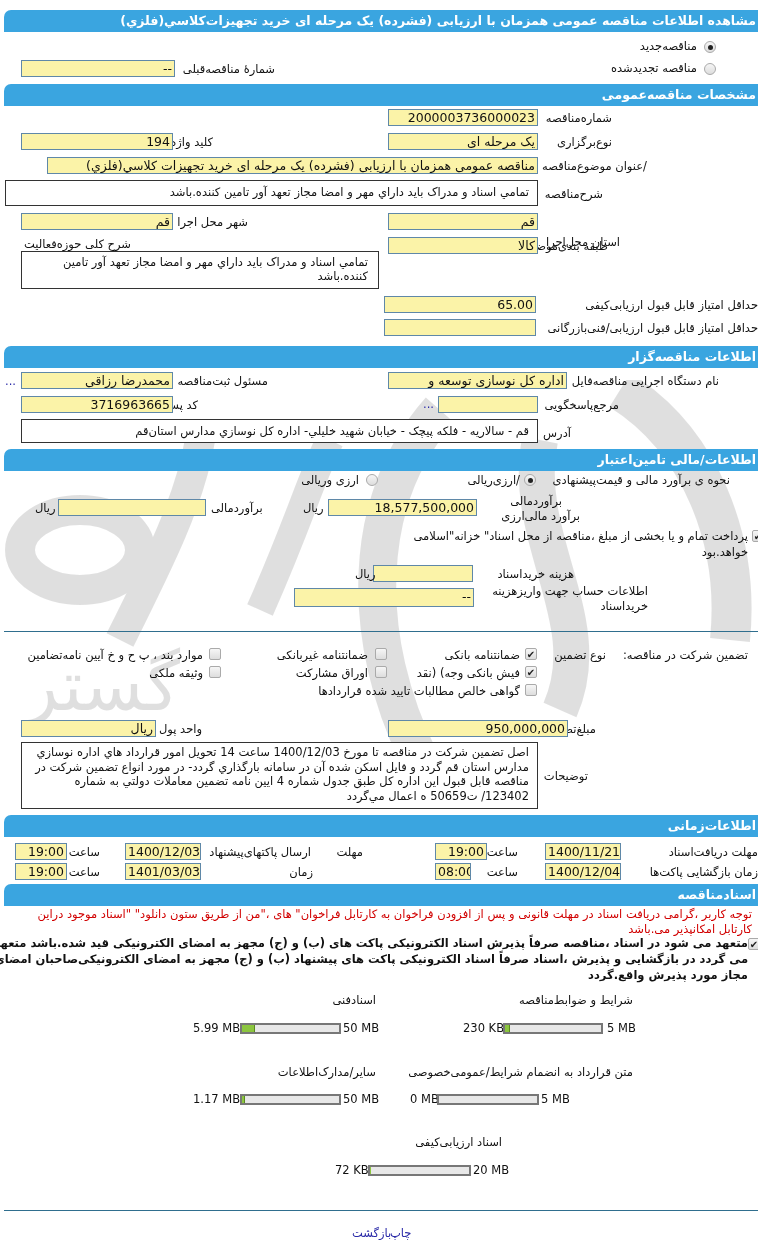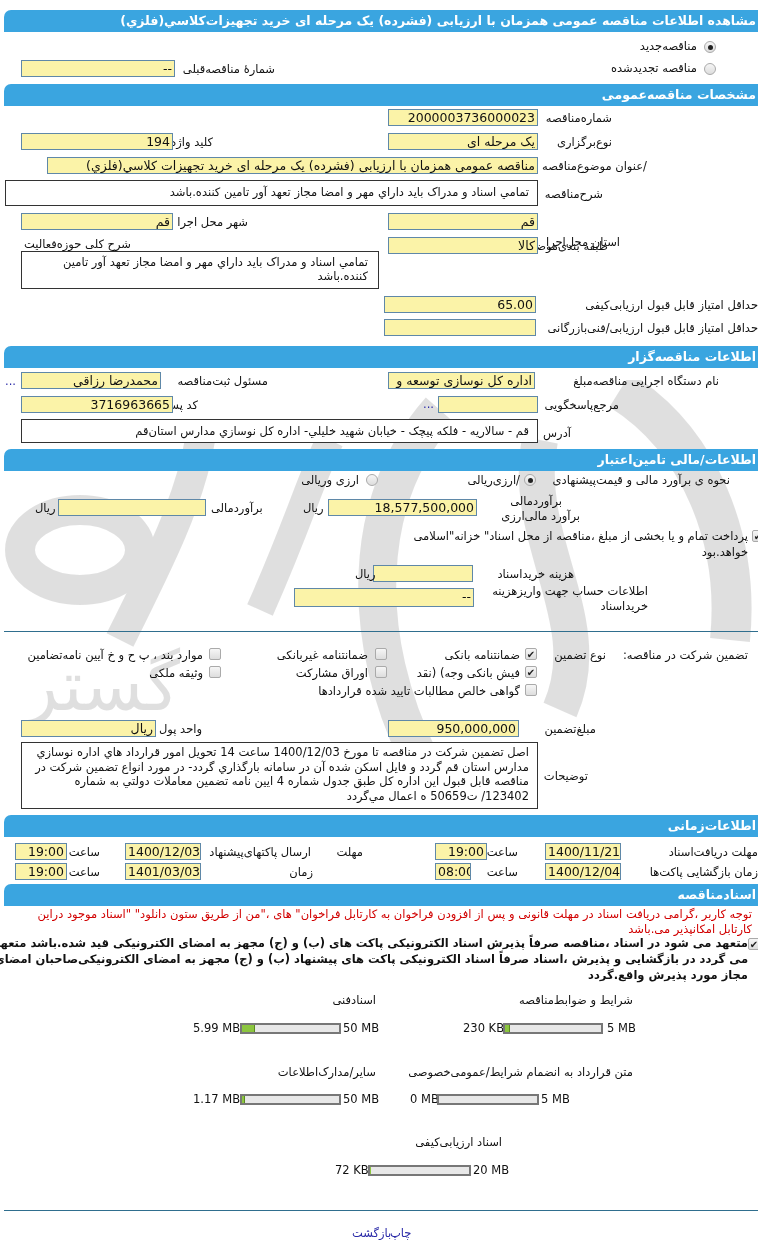--- a/index.html
+++ b/index.html
@@ -68,24 +68,24 @@
 <div class="lbl" style="right:627px;top:236px;">شرح کلی حوزه‌فعالیت</div>
 <div class="box" style="left:21px;top:251px;width:358px;height:38px;padding:3px 10px;">تمامي اسناد و مدراک بايد داراي مهر و امضا مجاز تعهد آور تامين کننده.باشد</div>
 
 <div class="lbl" style="right:0px;top:297px;">حداقل امتياز قابل قبول ارزيابی‌کيفی</div>
 <div class="inp ltr" style="left:384px;top:296px;width:152px;">65.00</div>
 <div class="lbl" style="right:0px;top:320px;">حداقل امتياز قابل قبول ارزيابی/فنی‌بازرگانی</div>
 <div class="inp" style="left:384px;top:319px;width:152px;"></div>
 
 <div class="bar" style="top:346px;">اطلاعات مناقصه‌گزار</div>
 
-<div class="lbl" style="right:39px;top:373px;">نام دستگاه اجرایی مناقصه‌مبلغ</div>
-<div class="inp" style="left:388px;top:372px;width:147px;">اداره کل نوسازی   توسعه و</div>
+<div class="lbl" style="right:39px;top:373px;">نام دستگاه اجرایی مناقصه‌فايل</div>
+<div class="inp" style="left:388px;top:372px;width:179px;">اداره کل نوسازی   توسعه و</div>
 <div class="lbl" style="right:490px;top:373px;">مسئول ثبت‌مناقصه</div>
-<div class="inp" style="left:21px;top:372px;width:140px;">محمدرضا رزاقی</div>
+<div class="inp" style="left:21px;top:372px;width:152px;">محمدرضا رزاقی</div>
 <div class="lbl link" style="left:5px;top:373px;">...</div>
 
 <div class="lbl" style="right:139px;top:397px;">مرجع‌پاسخگویی</div>
 <div class="inp" style="left:438px;top:396px;width:100px;"></div>
 <div class="lbl link" style="left:423px;top:396px;">...</div>
 <div class="lbl" style="right:560px;top:397px;">کد پستی</div>
 <div class="inp ltr" style="left:21px;top:396px;width:152px;">3716963665</div>
 
 <div class="lbl" style="right:187px;top:425px;">آدرس</div>
 <div class="box" style="left:21px;top:419px;width:517px;height:24px;line-height:16px;white-space:nowrap;">قم - سالاريه - فلکه پيچک - خيابان شهيد خليلي- اداره کل نوسازي مدارس استان‌قم</div>
@@ -132,21 +132,21 @@
 <div class="lbl" style="right:238px;top:665px;">فیش  بانکی وجه) (نقد</div>
 <div class="chk" style="left:375px;top:666px;"></div>
 <div class="lbl" style="right:390px;top:665px;">اوراق  مشارکت</div>
 <div class="chk" style="left:209px;top:666px;"></div>
 <div class="lbl" style="right:555px;top:665px;">وثیقه ملکی</div>
 
 <div class="chk" style="left:525px;top:684px;"></div>
 <div class="lbl" style="right:238px;top:683px;">گواهی  خالص مطالبات تایید شده قراردادها</div>
 
 <div class="lbl" style="right:162px;top:721px;">مبلغ‌تضمین</div>
-<div class="inp ltr" style="left:388px;top:720px;width:131px;padding-left:31px;">950,000,000</div>
+<div class="inp ltr" style="left:388px;top:720px;width:180px;padding-left:31px;">950,000,000</div>
 <div class="lbl" style="right:556px;top:721px;">واحد پول</div>
 <div class="inp" style="left:21px;top:720px;width:135px;">ریال</div>
 
 <div class="lbl" style="right:170px;top:768px;">توضیحات</div>
 <div class="box" style="left:21px;top:742px;width:517px;height:67px;line-height:14.5px;padding:2px 8px;">اصل تضمين شرکت در مناقصه تا مورخ 1400/12/03 ساعت 14 تحويل امور قرارداد هاي اداره نوسازي مدارس استان قم گردد و فايل اسکن شده آن در سامانه بارگذاري گردد- در مورد انواع تضمين شرکت در مناقصه قابل قبول اين اداره کل طبق جدول شماره 4 ايين نامه تضمين معاملات دولتي به شماره 123402/ ت50659 ه اعمال مي‌گردد</div>
 
 <div class="bar" style="top:815px;">اطلاعات‌زمانی</div>
 
 <div class="lbl" style="right:0px;top:844px;">مهلت دریافت‌اسناد</div>
 <div class="inp ltr" style="left:545px;top:843px;width:76px;">1400/11/21</div>

